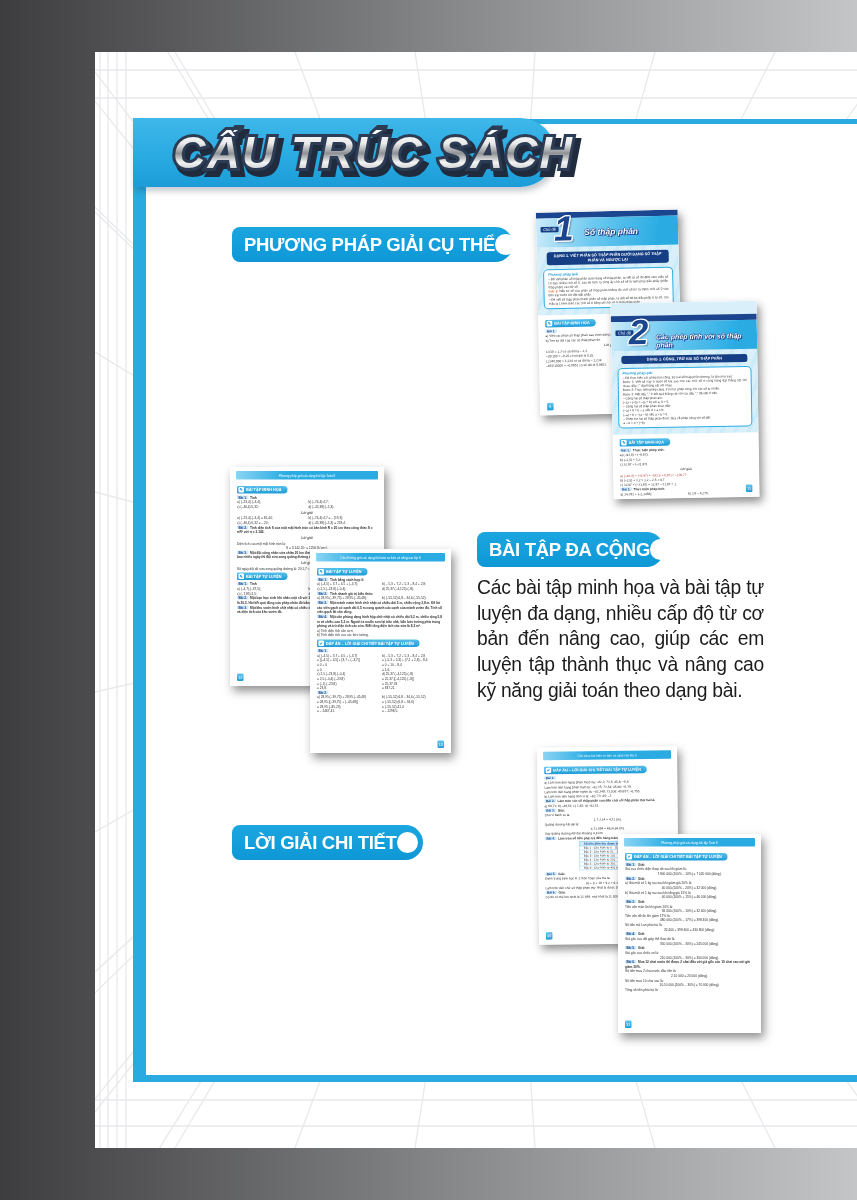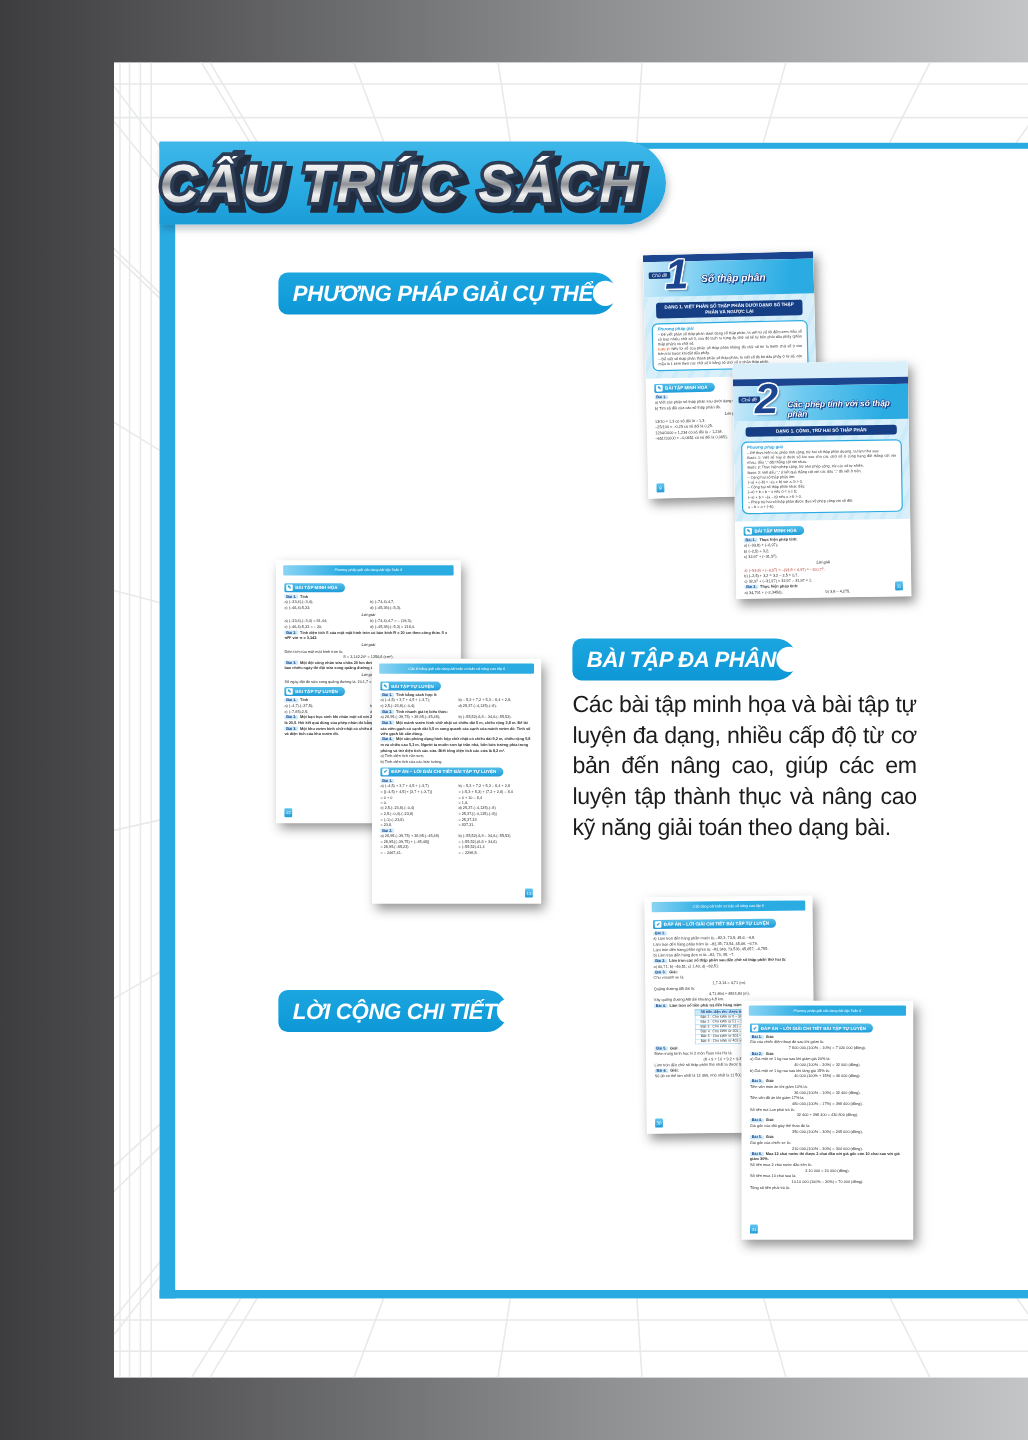--- a/index.html
+++ b/index.html
@@ -14,41 +14,41 @@
   
   .panel{
     position:absolute;left:133px;top:119px;width:711px;height:951px;
     background:#fff;border-left:13px solid #29ABE2;border-top:5px solid #29ABE2;
     border-bottom:7px solid #29ABE2;z-index:1;
   }
   
   .banner{
     position:absolute;left:133px;top:118px;width:422px;height:69px;z-index:6;
     background:linear-gradient(180deg,#3fb7e9 0%,#29ABE2 55%,#1b9cd8 100%);
-    border-radius:0 35px 35px 0;display:flex;align-items:center;box-sizing:border-box;
+    border-radius:0 35px 35px 0;display:flex;align-items:center;padding-left:40px;box-sizing:border-box;
     box-shadow:2px 4px 6px rgba(20,40,60,.25);
   }
   .banner-title{position:relative;font:italic 800 45px "Liberation Sans",sans-serif;letter-spacing:2px;line-height:1;}
   .banner-title .layer{white-space:nowrap;display:inline-block;}
   .banner-title .l-shadow{color:#202c3e;-webkit-text-stroke:8px #202c3e;transform:translate(4px,5px);}
   .banner-title .l-outline{position:absolute;left:0;top:0;color:#2d3c55;-webkit-text-stroke:6px #2d3c55;}
   .banner-title .l-fill{
     position:absolute;left:0;top:0;color:transparent;
     background:linear-gradient(180deg,#ffffff 0%,#eaeaea 30%,#8e9194 52%,#f4f4f4 72%,#aeb1b4 100%);
     -webkit-background-clip:text;background-clip:text;
   }
   
   .section{position:absolute;z-index:3;}
   .sec1{left:232px;top:227px;width:282px;}
   .sec2{left:477px;top:532px;width:287px;}
   .sec3{left:232px;top:825px;width:292px;}
   .pill{
     height:35px;background:linear-gradient(180deg,#1ba6e0,#0e97d6);
     border-radius:8px 18px 18px 8px;display:flex;align-items:center;justify-content:space-between;
-    padding:0 8px 0 12px;box-sizing:border-box;font-style:italic;
+    padding:0 8px 0 12px;box-sizing:border-box;
   }
   .sec1 .pill{width:281px;} .sec2 .pill{width:187px;} .sec3 .pill{width:191px;}
   .pill-label{color:#fff;font-weight:700;font-size:18.5px;letter-spacing:-0.3px;white-space:nowrap;}
   .pill-circle{width:21px;height:21px;border-radius:50%;background:#fff;flex:0 0 auto;}
   .section p{
     margin:8px 0 0;font-size:19.3px;line-height:1.33;letter-spacing:-0.25px;
     color:#1c1c1c;text-align:justify;
   }
   
   .page{position:absolute;background:#fff;box-shadow:3px 5px 9px rgba(35,35,35,.5);z-index:4;}
@@ -172,29 +172,29 @@
 
 <div class="section sec1">
   <div class="pill">
     <span class="pill-label">PHƯƠNG PHÁP GIẢI CỤ THỂ</span>
     <span class="pill-circle"></span>
   </div>
 </div>
 
 <div class="section sec2">
   <div class="pill">
-    <span class="pill-label">BÀI TẬP ĐA PHÂN</span>
+    <span class="pill-label">BÀI TẬP ĐA CỘNG</span>
     <span class="pill-circle"></span>
   </div>
   <p>Các bài tập minh họa và bài tập tự luyện đa dạng, nhiều cấp độ từ cơ bản đến nâng cao, giúp các em luyện tập thành thục và nâng cao kỹ năng giải toán theo dạng bài.</p>
 </div>
 
 <div class="section sec3">
   <div class="pill">
-    <span class="pill-label">LỜI CỘNG CHI TIẾT</span>
+    <span class="pill-label">LỜI GIẢI CHI TIẾT</span>
     <span class="pill-circle"></span>
   </div>
 </div>
 
 <div class="page" data-page="p1">
     <div class="pg-clip">
       <div class="scale2">
         <div class="chap-wedge"></div>
         <div class="chap-head">
           <span class="chap-tab">Chủ đề</span>

